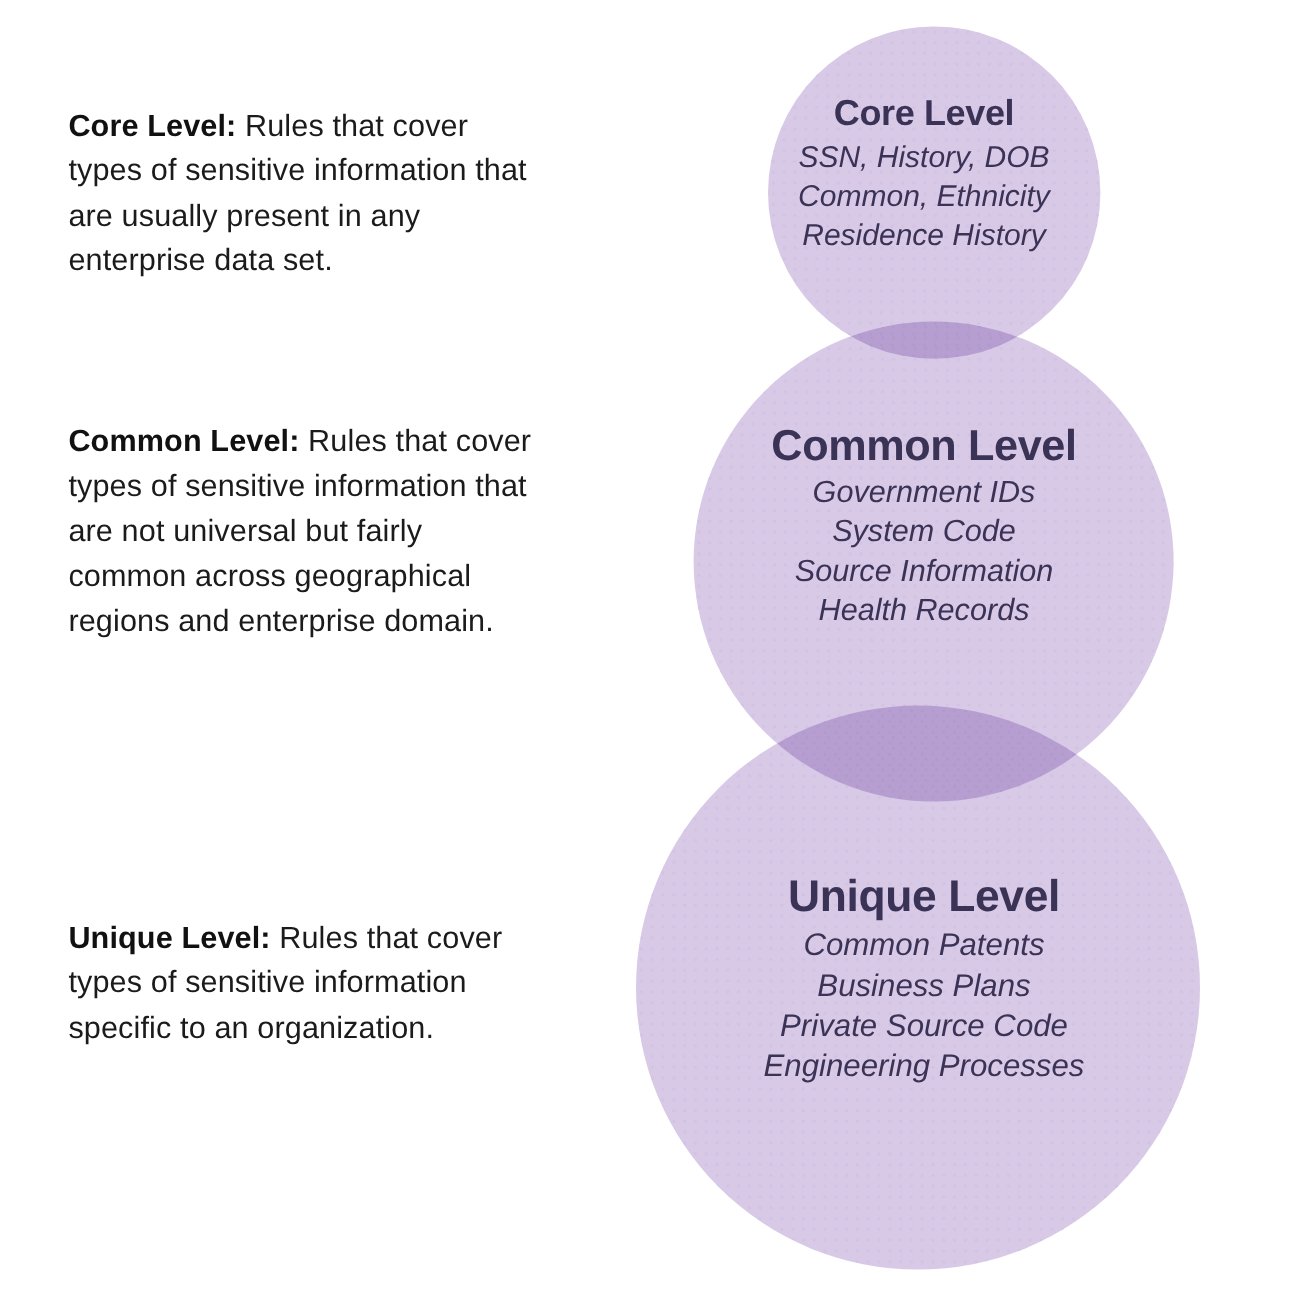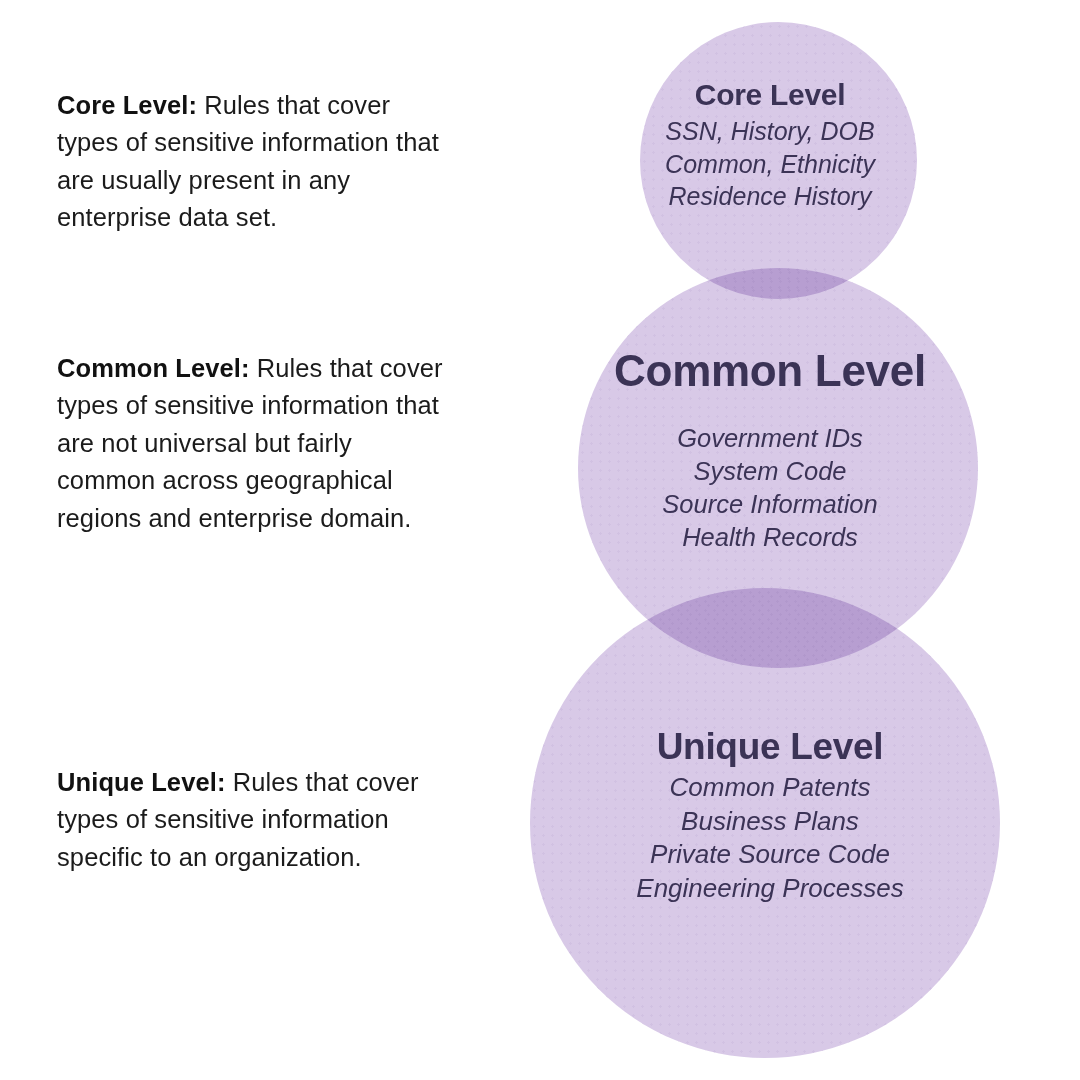--- a/index.html
+++ b/index.html
@@ -108,22 +108,22 @@
   .circle-items li {
     margin: 0;
     white-space: nowrap;
   }
 
   #label-core { top: 75px; }
   #label-core .circle-title { font-size: 30px; line-height: 40px; }
   #label-core .circle-items { font-size: 25px; line-height: 32.5px; }
 
   #label-common { top: 348px; }
-  #label-common .circle-title { font-size: 44px; line-height: 46px; }
-  #label-common .circle-items { font-size: 25.5px; line-height: 33px; margin-top: 28px; }
+  #label-common .circle-title { font-size: 36px; line-height: 46px; }
+  #label-common .circle-items { font-size: 25.5px; line-height: 33px; }
 
   #label-unique { top: 723px; }
   #label-unique .circle-title { font-size: 37px; line-height: 48px; }
   #label-unique .circle-items { font-size: 26px; line-height: 33.5px; }
 </style>
 </head>
 <body>
 
 <div class="text-column">
 

